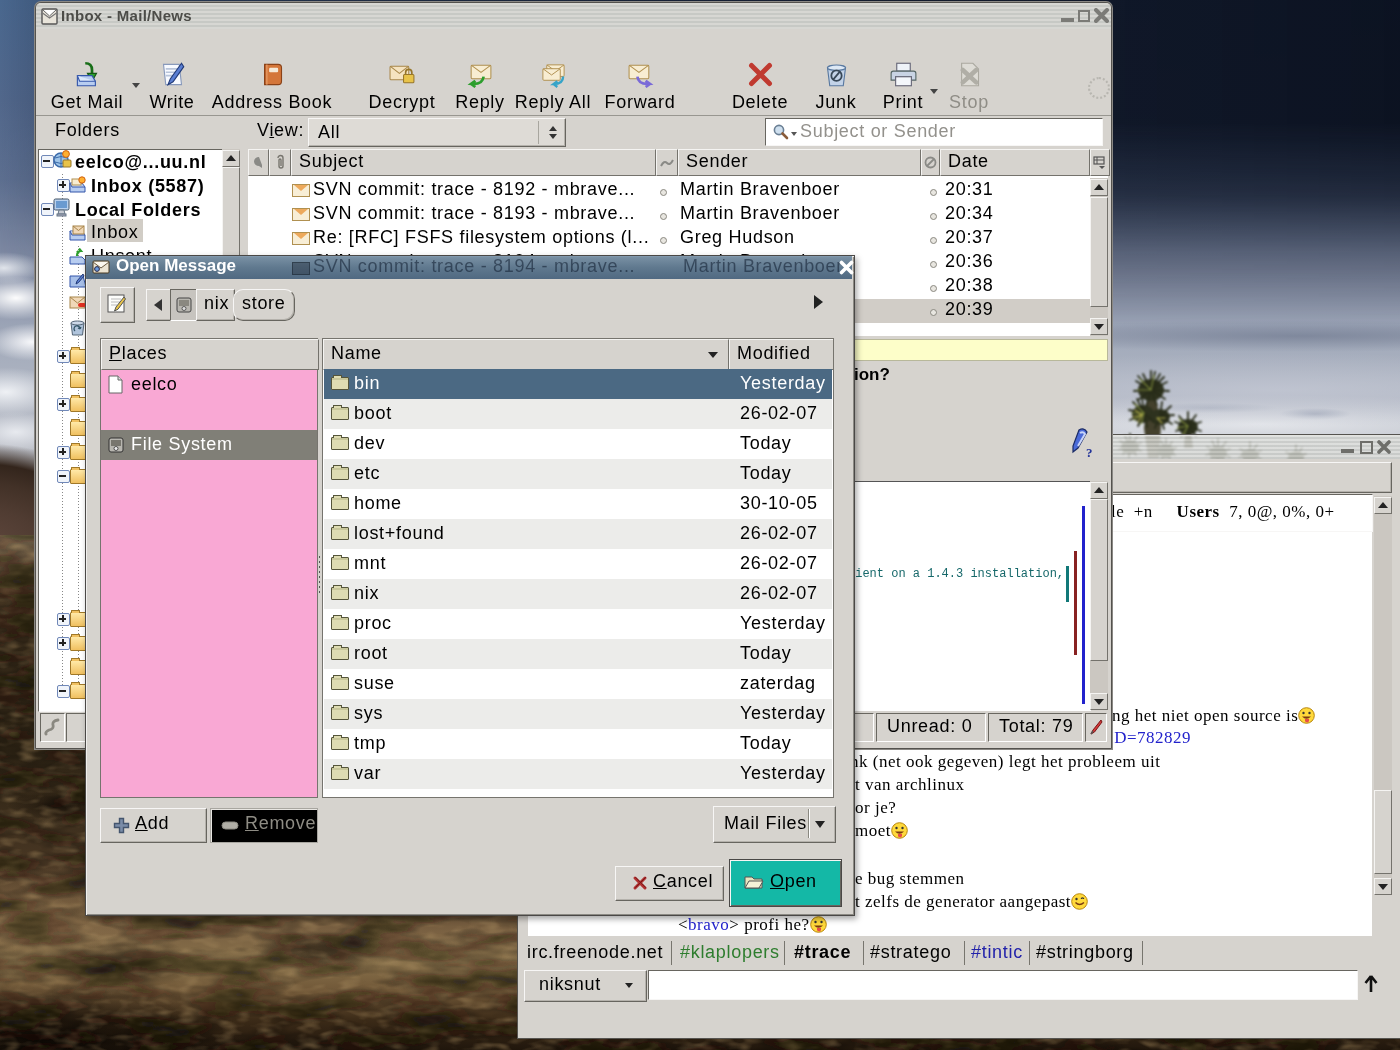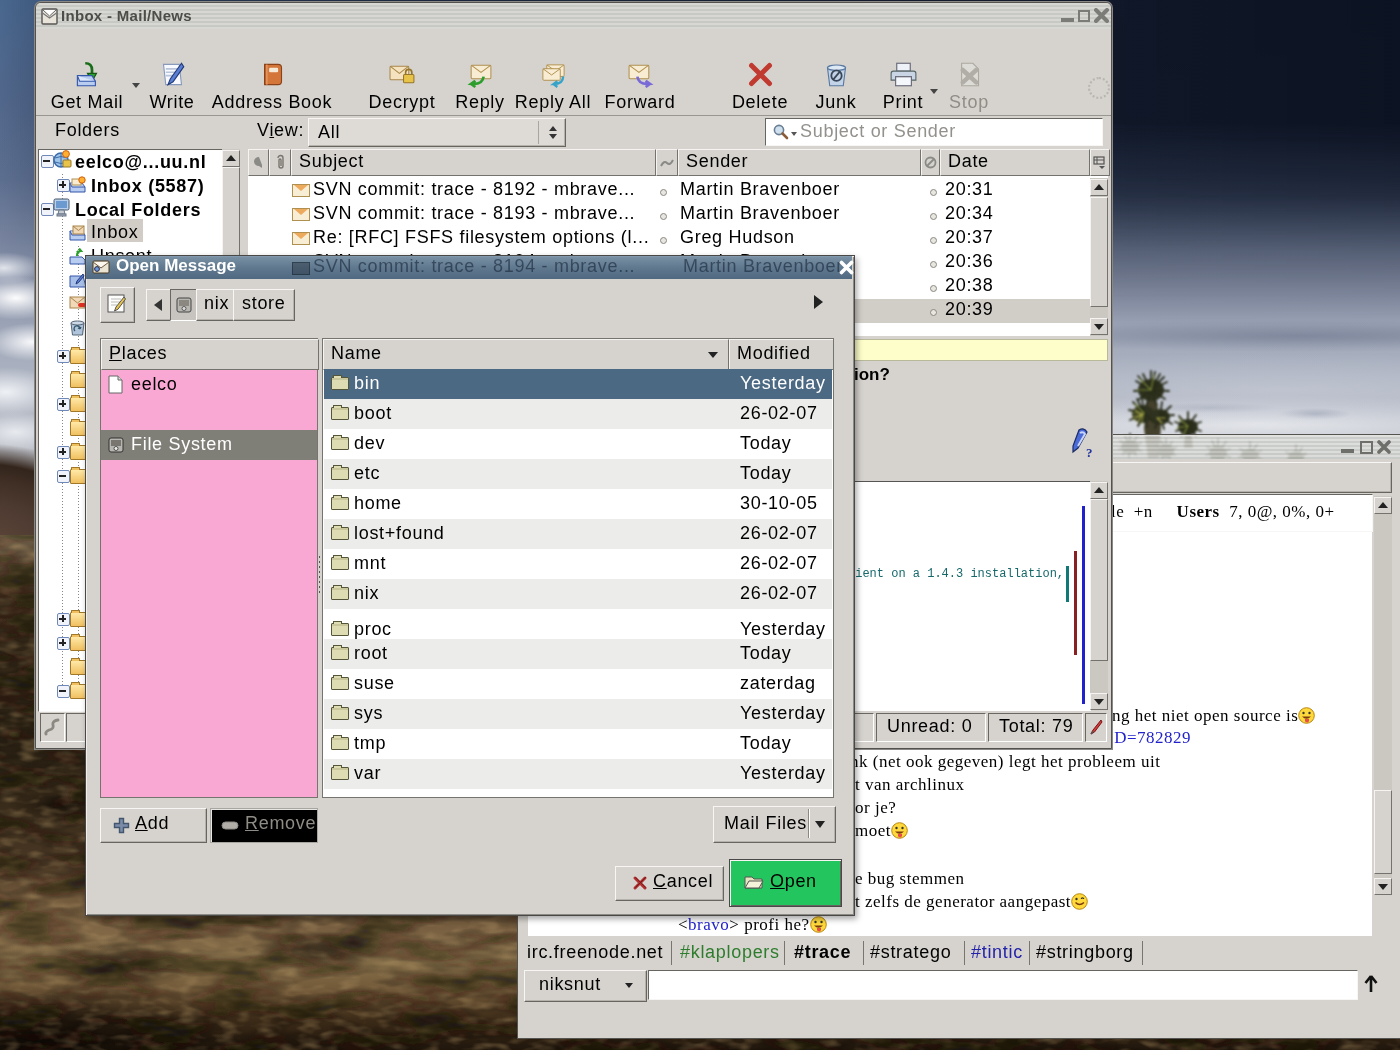--- a/index.html
+++ b/index.html
@@ -647,21 +647,21 @@
     <div class="abs in" style="left:84px;top:33px;width:26px;height:30px;background:#c7c4bf;">
       <svg class="abs" style="left:5px;top:7px" width="16" height="16" viewBox="0 0 16 16">
           <rect x="1" y="1" width="14" height="14" rx="2" fill="#b8b6b0" stroke="#444"></rect>
           <rect x="3" y="3" width="10" height="6" fill="#8a8880"></rect>
           <circle cx="8" cy="11.5" r="2" fill="#ddd" stroke="#444" stroke-width="0.8"></circle>
         </svg>
     </div>
     <div class="abs btn" style="left:110px;top:33px;width:37px;height:30px;">
         <span class="abs txt" style="left:7px;top:3px;">nix</span>
       </div>
-    <div class="abs btn" style="left:147px;top:33px;width:60px;height:30px;">
+    <div class="abs btn" style="left:147px;top:33px;width:60px;height:30px;border-radius:10px;">
         <span class="abs txt" style="left:8px;top:3px;">store</span>
       </div>
     <div class="arr" style="left:728px;top:39px;border-top:7px solid transparent;border-bottom:7px solid transparent;border-left:9px solid #222;"></div>
 
     <div class="abs" style="left:14px;top:82px;width:218px;height:460px;background:#f9a8d4;border:1px solid #76746e;box-sizing:border-box;">
       <div class="hdrbtn" style="left:0;top:0;width:216px;height:29px;">
           <span style="top:3px;"><u>P</u>laces</span>
         </div>
       <div class="abs txt" style="left:0;top:31px;width:100%;height:30px;">
           <svg class="abs" style="left:7px;top:5px" width="15" height="19" viewBox="0 0 15 19">
@@ -714,21 +714,21 @@
           <span class="dt">26-02-07</span>
         </div>
       <div class="flrow" style="top:210px;">
           <span class="nm">mnt</span>
           <span class="dt">26-02-07</span>
         </div>
       <div class="flrow" style="top:240px;background:#ececea;">
           <span class="nm">nix</span>
           <span class="dt">26-02-07</span>
         </div>
-      <div class="flrow" style="top:276px;padding-left:7px;">
+      <div class="flrow" style="top:270px;padding-left:7px;">
           <span class="nm">proc</span>
           <span class="dt">Yesterday</span>
         </div>
       <div class="flrow" style="top:300px;background:#ececea;">
           <span class="nm">root</span>
           <span class="dt">Today</span>
         </div>
       <div class="flrow" style="top:330px;">
           <span class="nm">suse</span>
           <span class="dt">zaterdag</span>
@@ -767,21 +767,21 @@
       <div class="arr" style="left:101px;top:14px;border-left:5px solid transparent;border-right:5px solid transparent;border-top:7px solid #222;"></div>
     </div>
 
     <div class="abs btn" style="left:529px;top:610px;width:107px;height:33px;">
       <svg class="abs" style="left:16px;top:8px" width="16" height="16" viewBox="0 0 16 16">
           <path d="M3 3 L13 13 M13 3 L3 13" stroke="#b03030" stroke-width="3" stroke-linecap="round"></path>
           <path d="M3.6 2.4 L13.6 12.4 M13.6 2.4 L3.6 12.4" stroke="#7a1818" stroke-width="1" stroke-linecap="round"></path>
         </svg>
       <span class="abs txt" style="left:37px;top:4px;"><u>C</u>ancel</span>
     </div>
-    <div class="abs" style="left:643px;top:603px;width:111px;height:46px;border:1px solid #4a4846;background:#22c55e;box-shadow:inset 1px 1px 0 #f7f6f5,inset -1px -1px 0 #67655f;">
+    <div class="abs" style="left:643px;top:603px;width:111px;height:46px;border:1px solid #4a4846;background:#14b8a6;box-shadow:inset 1px 1px 0 #f7f6f5,inset -1px -1px 0 #67655f;">
       <svg class="abs" style="left:14px;top:13px" width="20" height="17" viewBox="0 0 20 17">
           <path d="M1 4 h7 l2 2 h8 v9 H1z" fill="#e8e6c0" stroke="#555"></path>
           <path d="M1 15 l4-7 h14 l-4 7z" fill="#f4f2d8" stroke="#555"></path>
         </svg>
       <span class="abs txt" style="left:40px;top:11px;"><u>O</u>pen</span>
     </div>
   </div>
 </div>
 
 </body></html>

